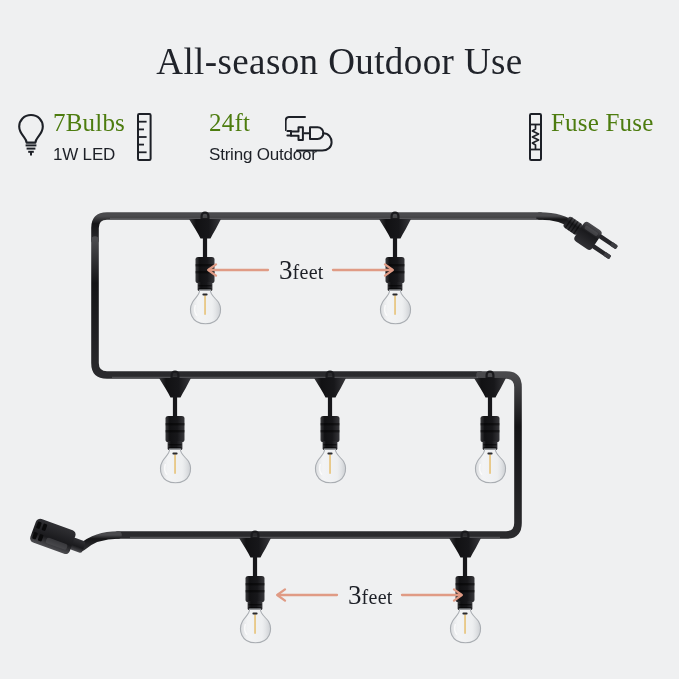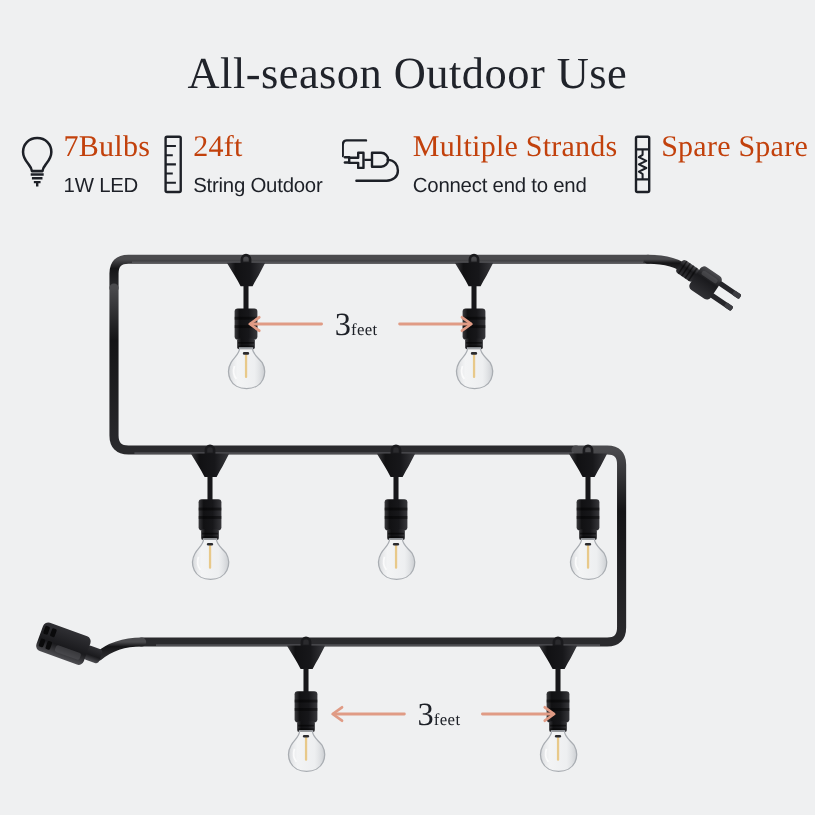--- a/index.html
+++ b/index.html
@@ -26,45 +26,45 @@
 
   
   .features{
     position:absolute;top:110px;left:0;width:679px;height:62px;
   }
   .feat{position:absolute;display:flex;align-items:flex-start;}
   .feat .ficon{flex:0 0 auto;margin-right:7px;margin-top:2px;}
   .feat .ftext{display:flex;flex-direction:column;line-height:1;}
   .feat .fmain{
     font-family:"Liberation Serif", serif;
-    font-size:25px;color:#c2410c;white-space:nowrap;letter-spacing:.2px;
+    font-size:25px;color:#4d7c0f;white-space:nowrap;letter-spacing:.2px;
   }
   .feat .fsub{
     font-family:"Liberation Sans", sans-serif;
     font-size:17px;color:#1d2027;white-space:nowrap;margin-top:11px;letter-spacing:-.2px;
   }
   #feat-bulbs{left:16px;top:0;}
-  #feat-length{left:136px;top:0;}
+  #feat-length{left:136px;top:0;gap:48px;}
   #feat-strands{left:285px;top:0;}
   #feat-fuse{left:528px;top:0;}
 
   
   .diagram{position:absolute;left:0;top:185px;width:679px;height:494px;}
   .diagram svg{display:block;}
 
   
   .measure{
     position:absolute;
     font-family:"Liberation Serif", serif;
     color:#1d2027;
     white-space:nowrap;
     display:flex;align-items:baseline;
   }
   .measure .num{font-size:27px;letter-spacing:0;}
-  .measure .unit{font-size:14px;letter-spacing:.3px;font-family:Liberation Serif, serif;}
+  .measure .unit{font-size:20px;letter-spacing:.3px;font-family:Liberation Serif, serif;}
   #measure-top{left:279px;top:255px;}
   #measure-bottom{left:348px;top:580px;}
 </style>
 </head>
 <body>
 
 <div class="page">
 
   <div class="title">All-season Outdoor Use</div>
 
@@ -113,37 +113,33 @@
 
           <path d="M6 19.5 h7.5 v-4.2 h4.4 v12.6 h-4.4 v-4.2 H6 Z" fill="none" stroke="#1d2027" stroke-width="2" stroke-linejoin="round"></path>
           <line x1="2.4" y1="19" x2="6" y2="19" stroke="#1d2027" stroke-width="2" stroke-linecap="round"></line>
           <line x1="2.4" y1="23.4" x2="6" y2="23.4" stroke="#1d2027" stroke-width="2" stroke-linecap="round"></line>
           <line x1="19.4" y1="21.2" x2="24.4" y2="21.2" stroke="#1d2027" stroke-width="2" stroke-linecap="round"></line>
 
           <path d="M25 15.3 h7.6 a5.6 5.6 0 0 1 0 11.6 H25 Z" fill="none" stroke="#1d2027" stroke-width="2" stroke-linejoin="round"></path>
           <path d="M38 21.2 c6 0 8.6 4.6 8.6 9 c0 5-4 8.4-9.4 8.4 H12" fill="none" stroke="#1d2027" stroke-width="2" stroke-linecap="round"></path>
         </svg>
       </span>
-      <span class="ftext">
-        <span class="fmain">Multiple Strands</span>
-        <span class="fsub">Connect end to end</span>
-      </span>
     </div>
 
     <div class="feat" id="feat-fuse">
       <span class="ficon">
         <svg width="16" height="50" viewBox="0 0 16 50">
           <rect x="2" y="2" width="11" height="46" rx="1.2" fill="none" stroke="#1d2027" stroke-width="2"></rect>
           <line x1="2" y1="12.5" x2="13" y2="12.5" stroke="#1d2027" stroke-width="1.8"></line>
           <line x1="2" y1="37.5" x2="13" y2="37.5" stroke="#1d2027" stroke-width="1.8"></line>
           <polyline points="7.5,13 7.5,17 4.4,19 10.6,22 4.4,25 10.6,28 4.4,31 7.5,33 7.5,37" fill="none" stroke="#1d2027" stroke-width="1.7" stroke-linejoin="round" stroke-linecap="round"></polyline>
         </svg>
       </span>
       <span class="ftext">
-        <span class="fmain">Spare Spare</span>
+        <span class="fmain">Fuse Fuse</span>
       </span>
     </div>
   </div>
 
   <div class="diagram">
     <svg width="679" height="494" viewBox="0 0 679 494">
       <defs>
         <linearGradient id="wireGrad" x1="0" y1="0" x2="0" y2="1">
           <stop offset="0%" stop-color="#4a4a4d"></stop>
           <stop offset="32%" stop-color="#141416"></stop>

